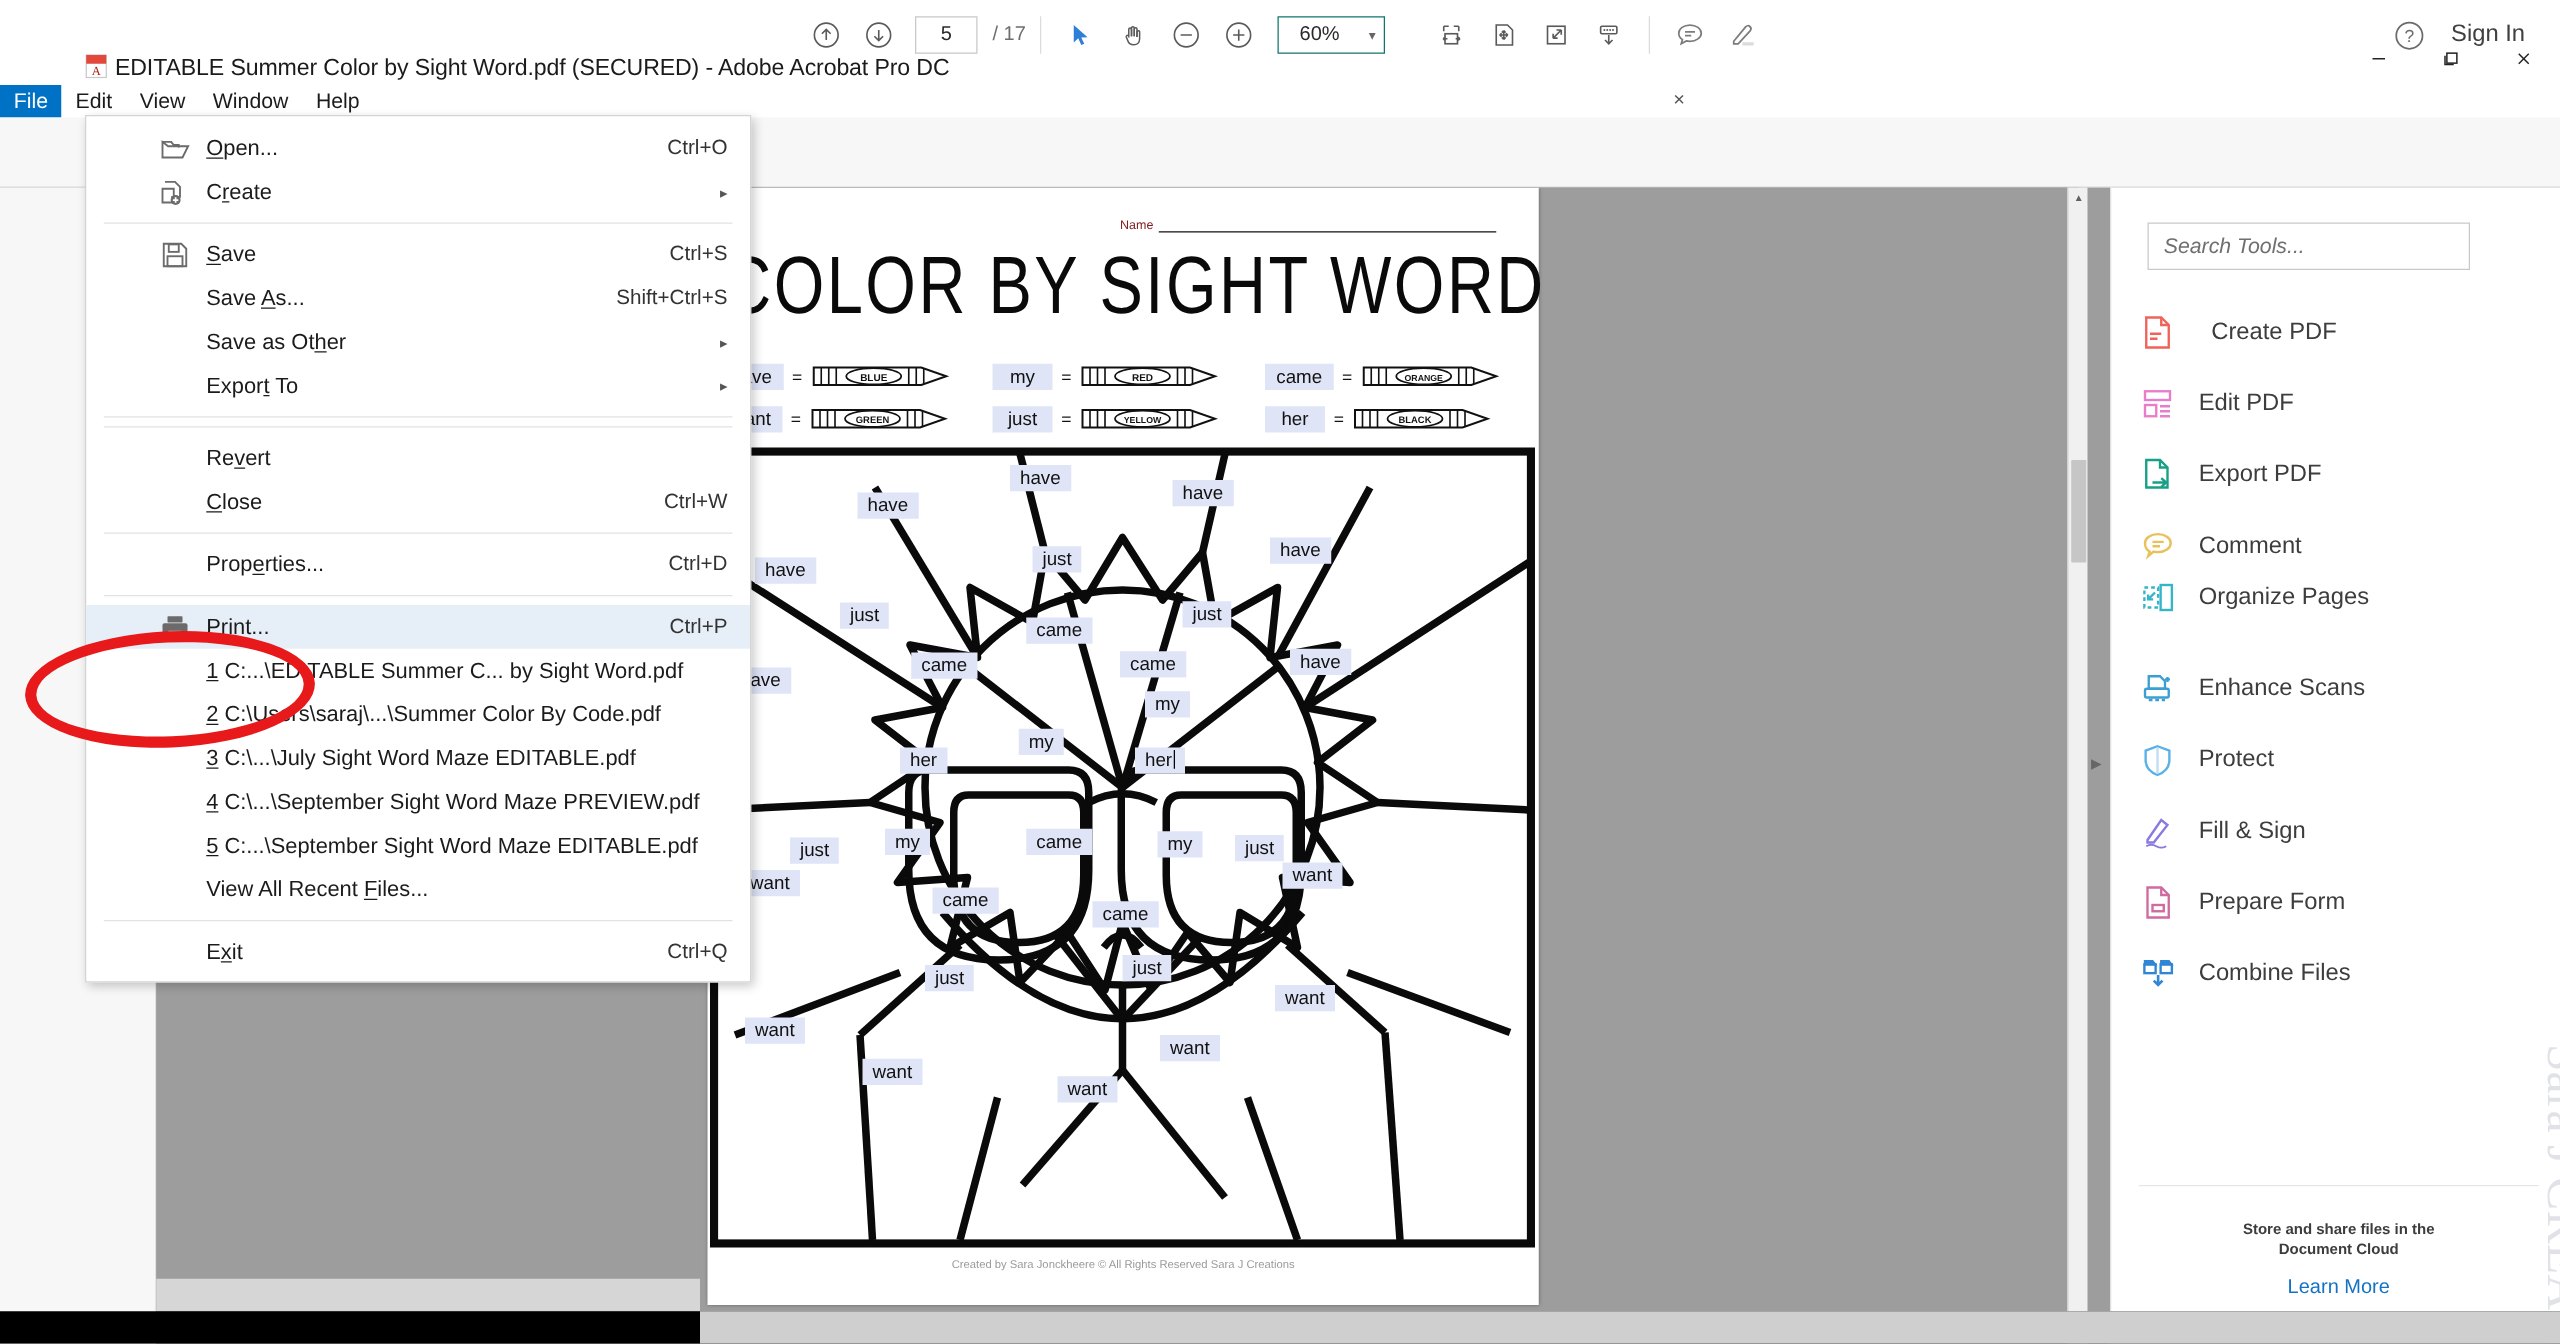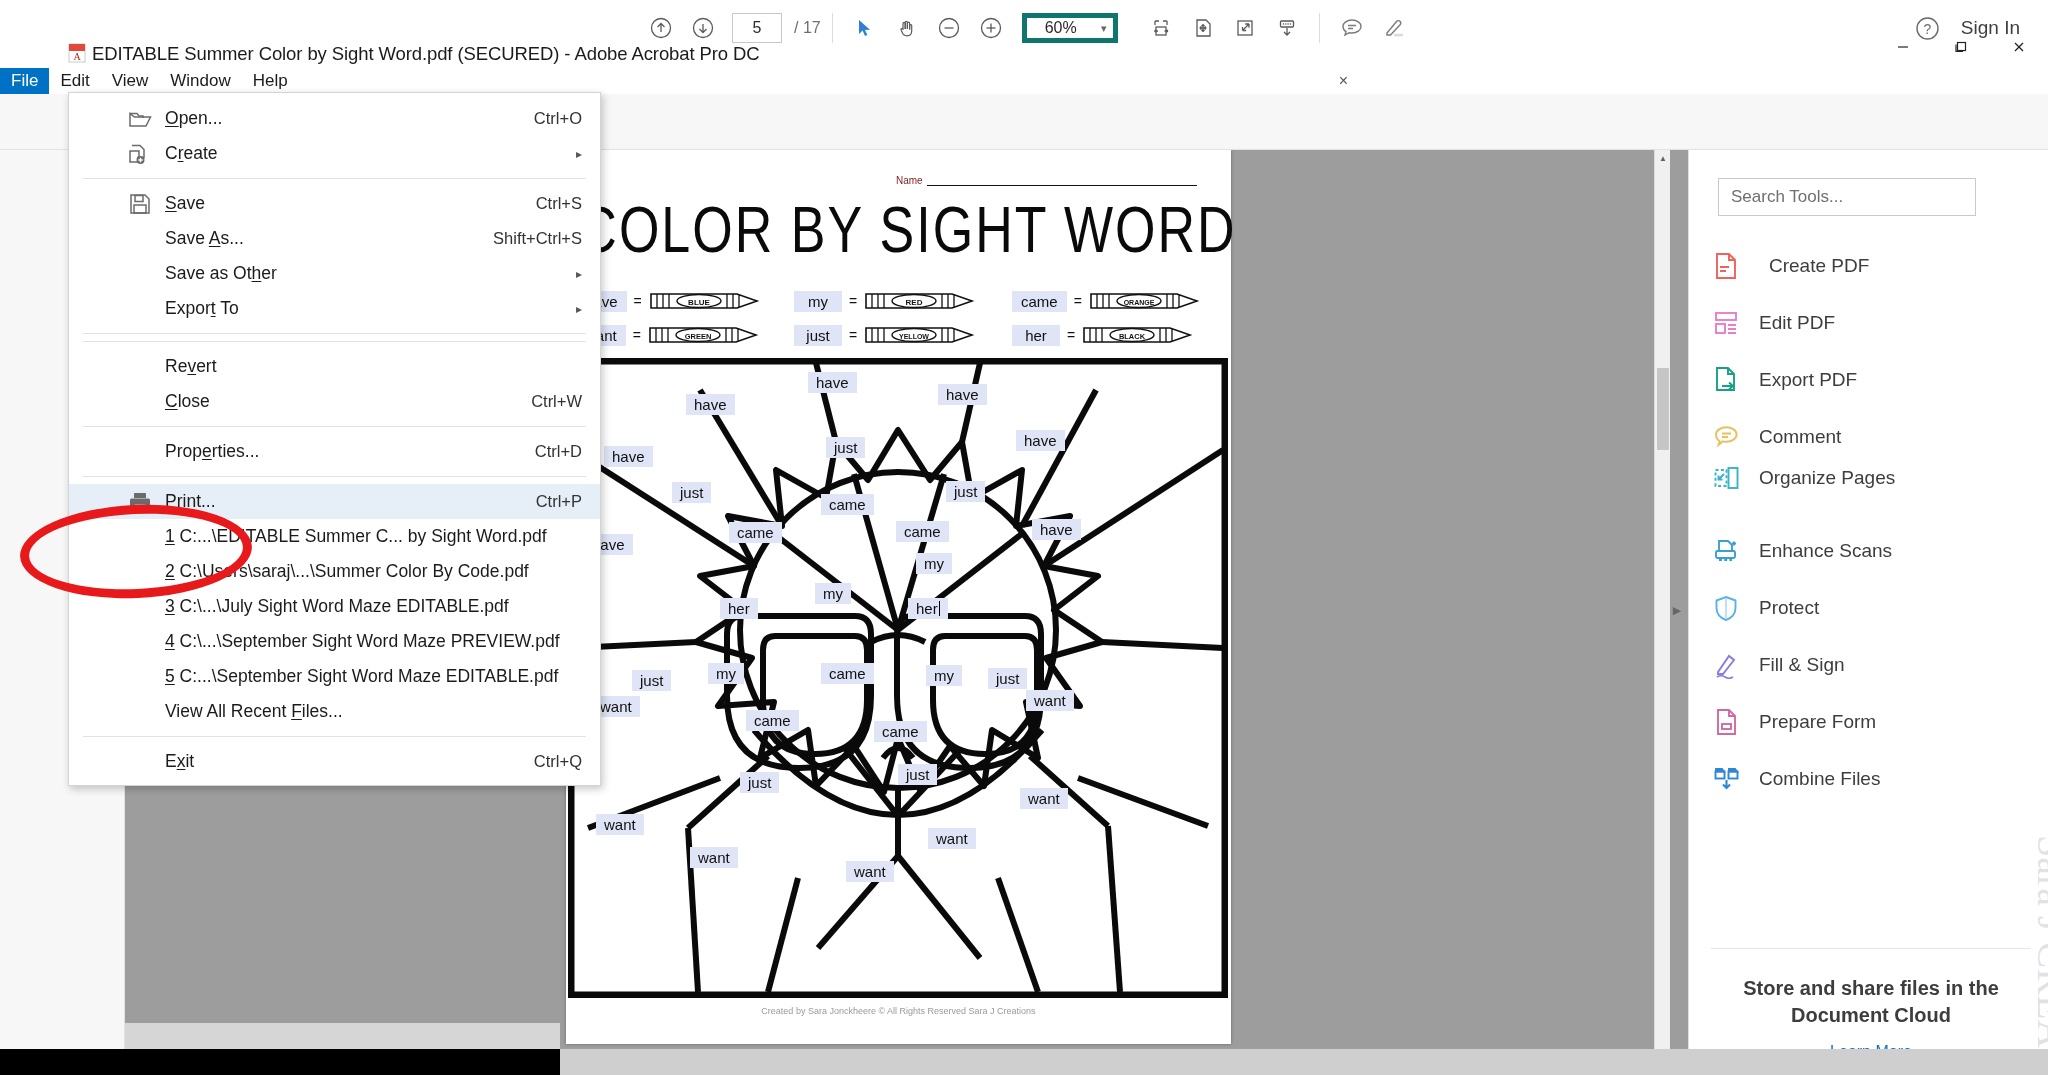--- a/index.html
+++ b/index.html
@@ -89,22 +89,22 @@
     font-size: 16px; color: #2a2a2a;
     margin-left: 8px;
   }
   .pagetotal {
     font-size: 16px; color: #6e6e6e; margin-left: 12px; white-space: nowrap;
   }
   .tbsep {
     width: 1px; height: 30px; background: #dcdcdc; margin: 0 11px;
   }
   .zoombox {
-    width: 96px; height: 30px;
-    background: #ffffff; border: 5px solid #0f766e;
+    width: 86px; height: 30px;
+    background: #ffffff; border: 1px solid #0f766e;
     display: flex; align-items: center;
     margin-left: 10px;
     font-size: 16px; color: #2a2a2a;
   }
   .zoombox .zv { flex: 1; text-align: center; }
   .zoombox .zc { width: 18px; text-align: center; color: #666; font-size: 11px; }
   .signin {
     position: absolute; right: 28px; top: 0; height: 56px;
     display: flex; align-items: center; gap: 12px;
   }
@@ -225,38 +225,38 @@
     background: #ffffff;
     border-left: 1px solid #e0e0e0;
   }
   .searchtools {
     position: absolute; left: 29px; top: 28px;
     width: 258px; height: 38px;
     border: 1px solid #c9c9c9;
     background: #fff;
     display: flex; align-items: center;
     padding: 0 12px;
-    font-size: 17px; color: #6f6f6f;
+    font-size: 17px; color: #6f6f6f; font-style: italic;
   }
   .toolrow {
     position: absolute; left: 22px;
     width: 320px; height: 56px;
     display: flex; align-items: center; gap: 18px;
   }
   .toolrow .ti { width: 30px; height: 30px; display: flex; align-items: center; justify-content: center; }
   .toolrow .tl { font-size: 19px; color: #3d3d3d; white-space: nowrap; }
 
   .cloudbox {
     position: absolute; left: 22px; top: 798px; width: 320px;
     border-top: 1px solid #e6e6e6;
     padding-top: 26px;
     text-align: center;
   }
   .cloudbox .ct {
-    font-size: 20px; color: #3d3d3d; line-height: 1.35; font-weight: 600;
+    font-size: 12px; color: #3d3d3d; line-height: 1.35; font-weight: 600;
   }
   .cloudbox .cl {
     margin-top: 14px; font-size: 16px; color: #1473c4;
   }
   .watermark {
     position: absolute; right: 18px; top: 640px;
     width: 140px; height: 230px;
     color: #c9ccd6;
     font-size: 40px;
     font-family: "Liberation Serif", serif;

